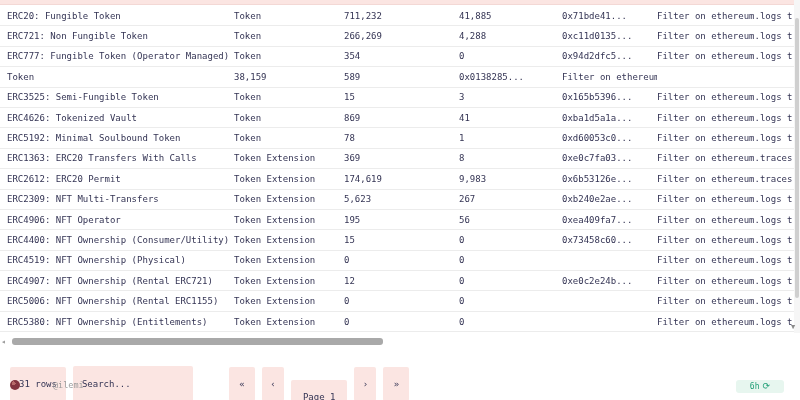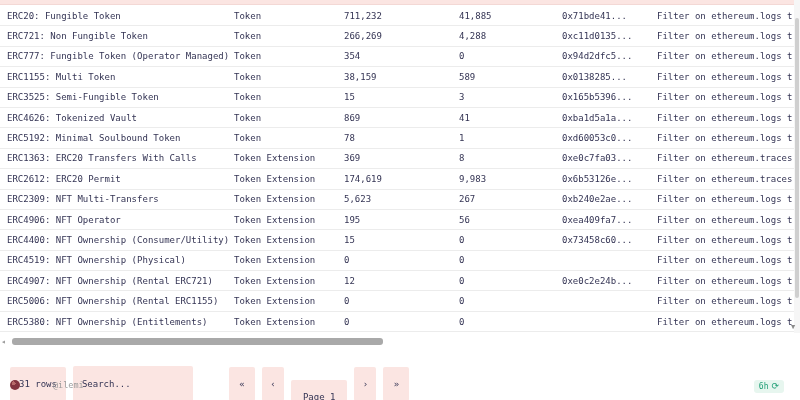--- a/index.html
+++ b/index.html
@@ -53,21 +53,21 @@
   .avatar {
     width:10px; height:10px; border-radius:50%; margin-right:5px;
     background:radial-gradient(circle at 35% 35%, #b86a6a 0 2px, #83333f 2px 100%);
     display:inline-block;
   }
   
   .refresh-badge {
     position:absolute; top:380px; right:16px;
     background:#e7f6ef; color:#1d9d74; border-radius:3px;
     font-size:8px; height:13px; display:flex; align-items:center; gap:3px;
-    padding:0 5px;
+    padding:0 14px;
   }
   .refresh-icon { font-size:9px; line-height:1; }
 </style>
 </head>
 <body>
 
 <div class="viewport">
 
   <div class="header-sliver"></div>
 
@@ -93,21 +93,20 @@
     <div class="row">
       <div class="cell">ERC777: Fungible Token (Operator Managed)</div>
       <div class="cell">Token</div>
       <div class="cell">354</div>
       <div class="cell">0</div>
       <div class="cell">0x94d2dfc5...</div>
       <div class="cell">Filter on ethereum.logs t</div>
     </div>
 
     <div class="row">
-      <div class="cell">ERC1155: Multi Token</div>
       <div class="cell">Token</div>
       <div class="cell">38,159</div>
       <div class="cell">589</div>
       <div class="cell">0x0138285...</div>
       <div class="cell">Filter on ethereum.logs t</div>
     </div>
 
     <div class="row">
       <div class="cell">ERC3525: Semi-Fungible Token</div>
       <div class="cell">Token</div>

